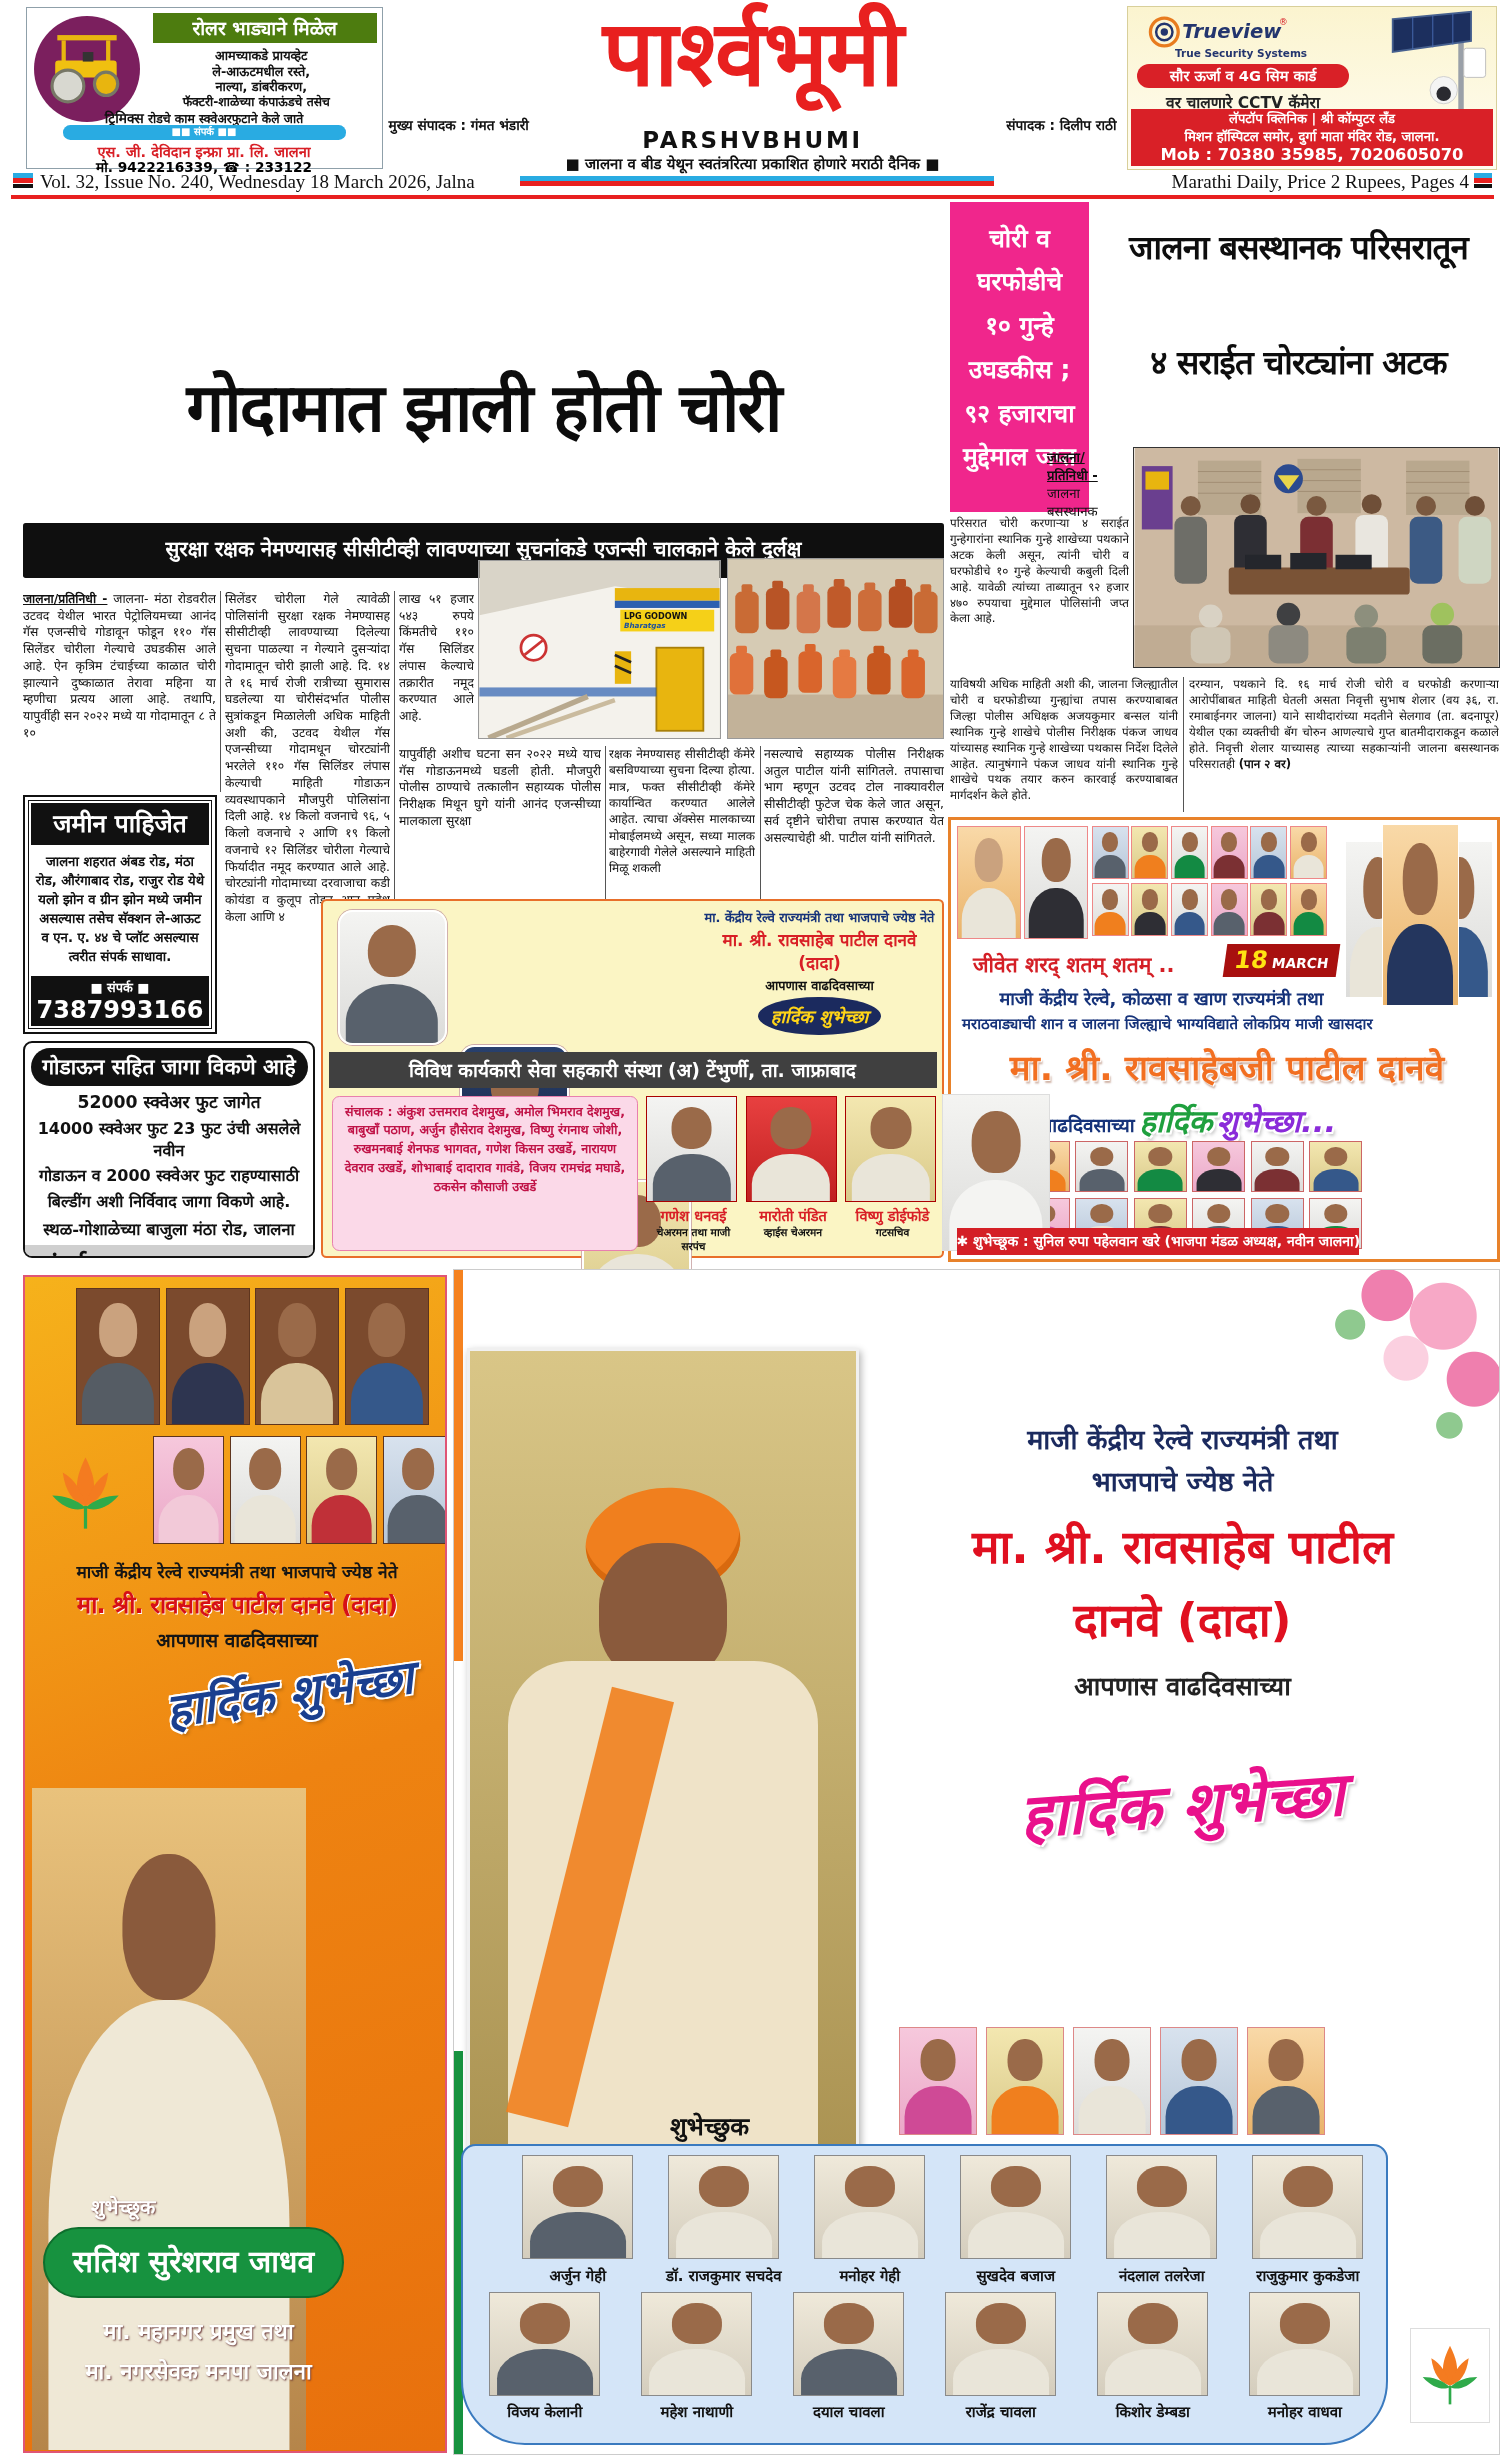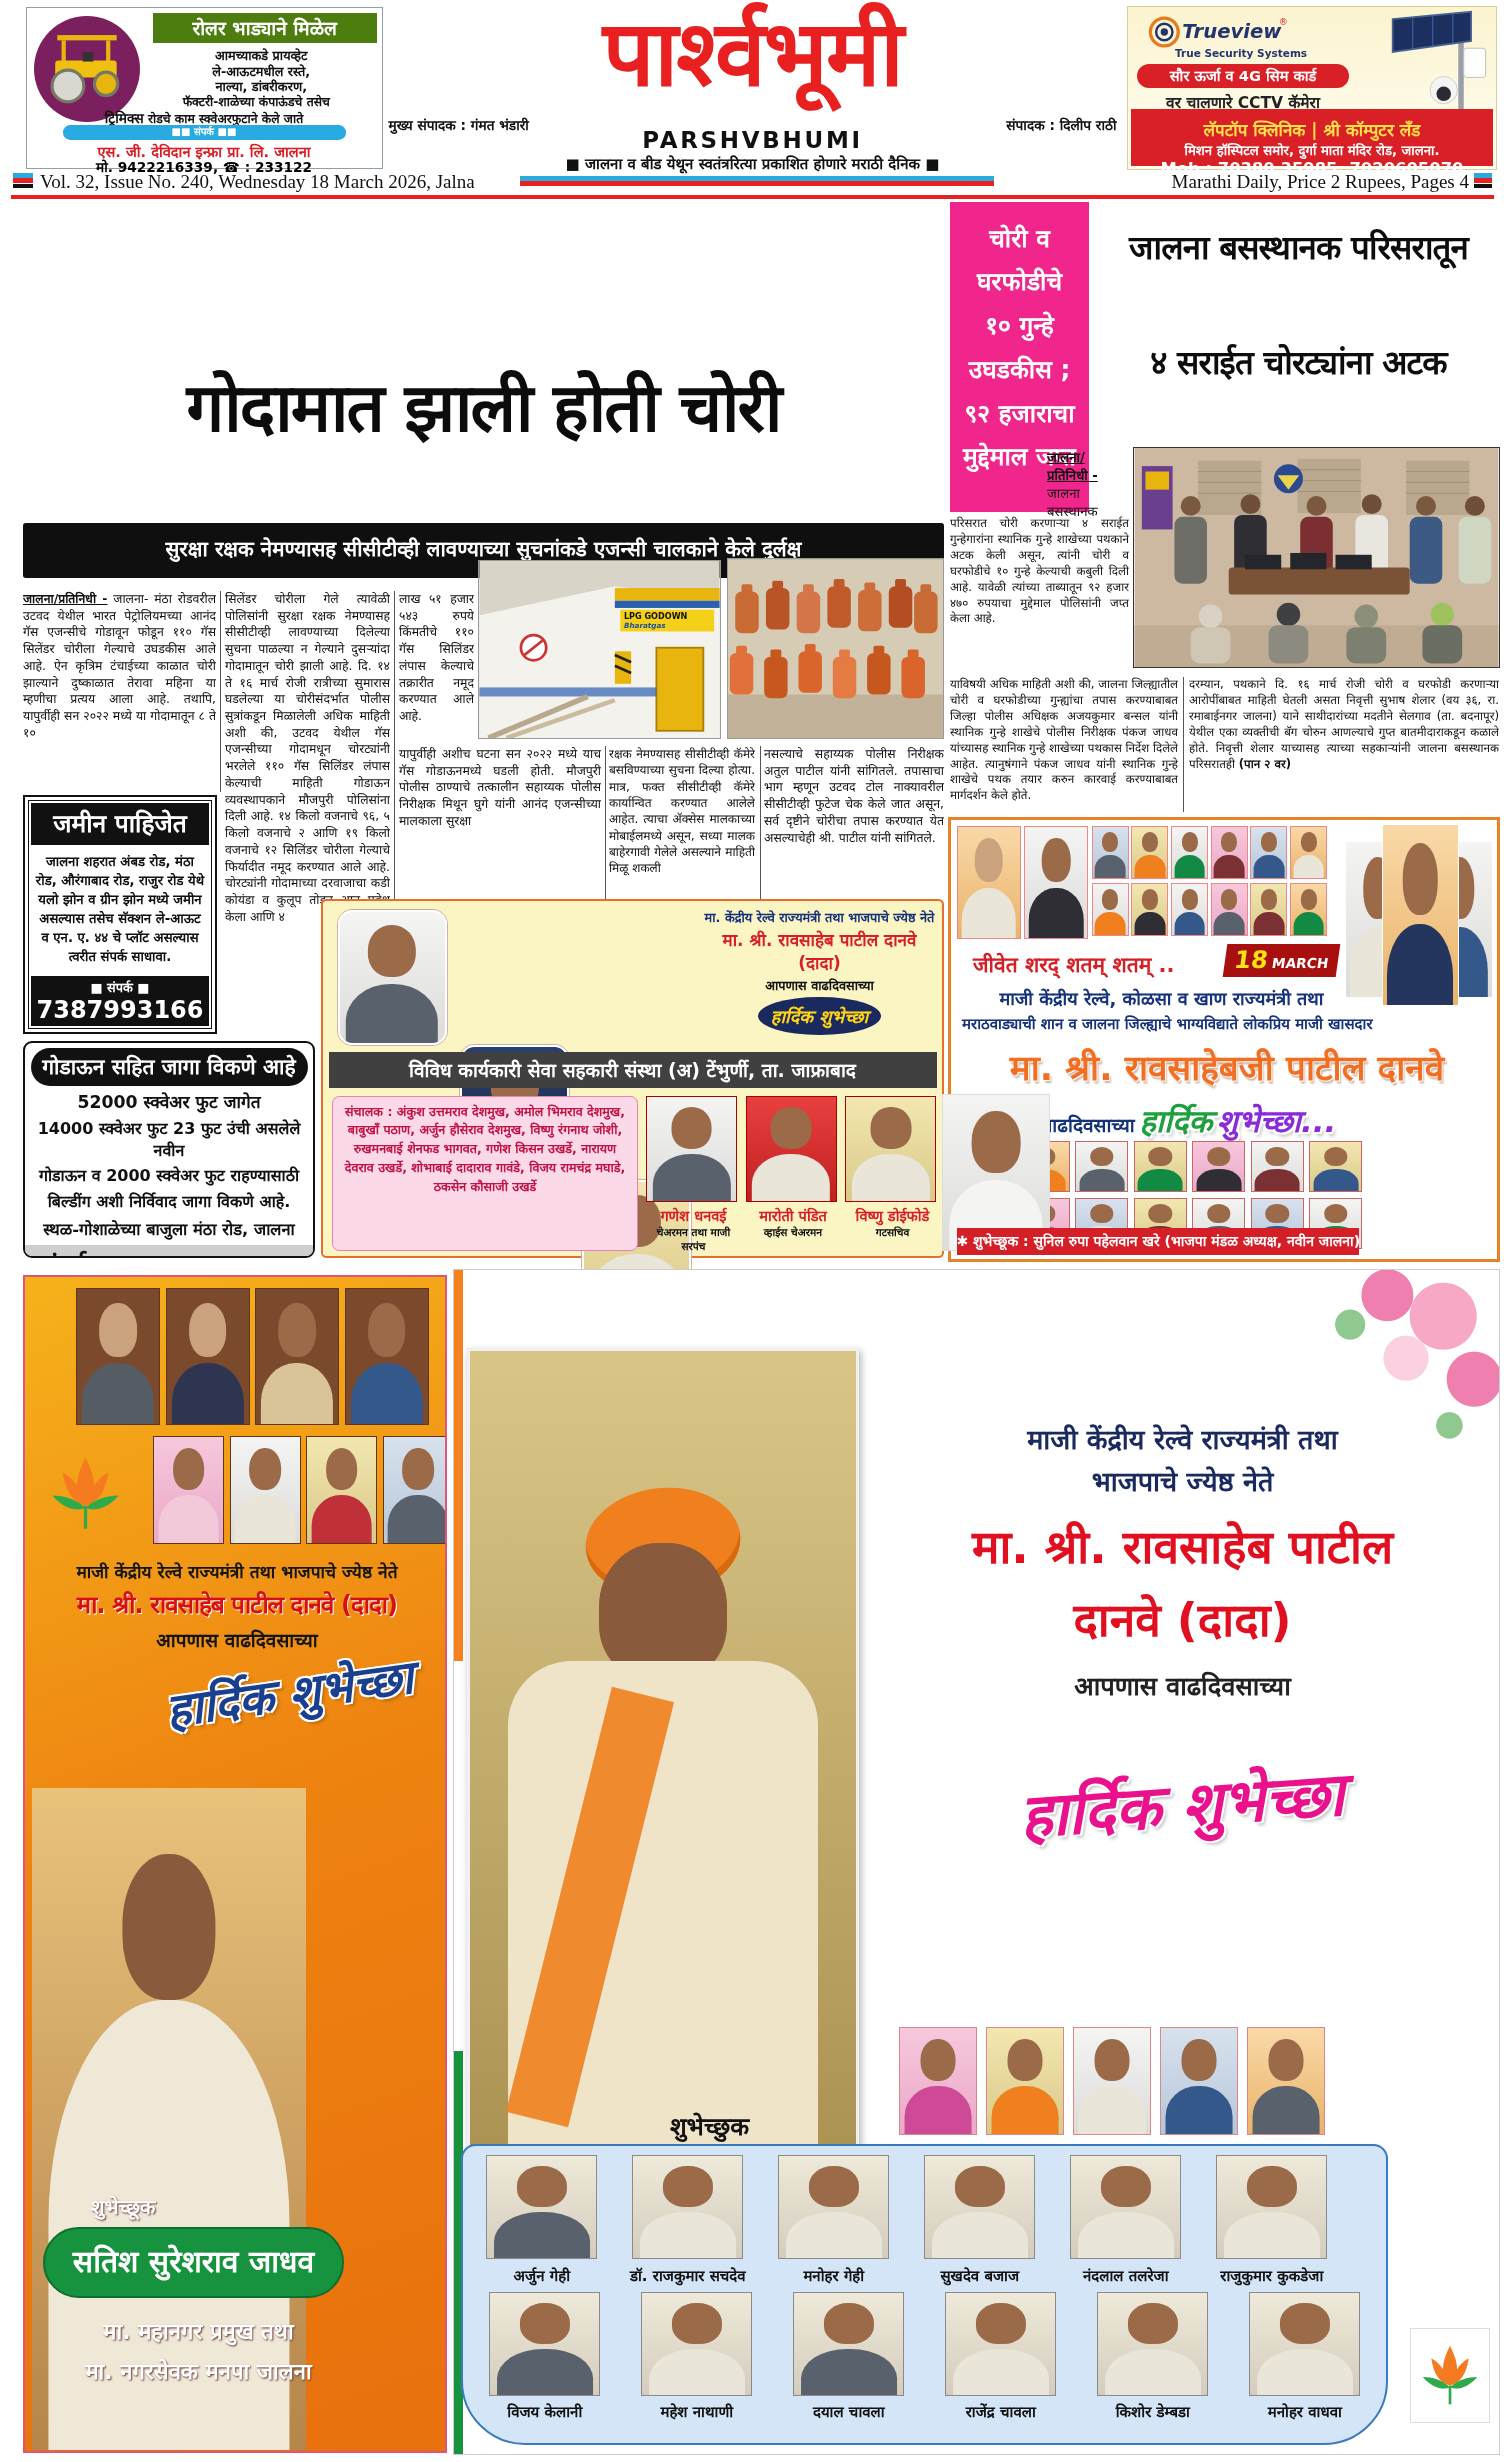--- a/index.html
+++ b/index.html
@@ -117,21 +117,21 @@
           <circle cx="72" cy="16" r="5" fill="#333"></circle>
         <rect x="102" y="4" width="20" height="18" rx="4" fill="#f6f6f6" stroke="#bbb"></rect>
           <circle cx="112" cy="13" r="6" fill="#333"></circle>
         <circle cx="152" cy="13" r="11" fill="#f6f6f6" stroke="#bbb"></circle>
           <circle cx="152" cy="16" r="5" fill="#333"></circle>
         <rect x="182" y="6" width="30" height="14" rx="7" fill="#f6f6f6" stroke="#bbb"></rect>
           <circle cx="208" cy="13" r="5" fill="#333"></circle>
       </svg>
     </div>
     <div class="abs" style="left:2.7px;right:2.7px;bottom:2.7px;height:57px;background:#d92027;color:#fff;text-align:center">
-      <div class="b" style="font-size:17px;color:#fde047;margin-top:9px">लॅपटॉप क्लिनिक  |  श्री कॉम्पुटर लँड</div>
+      <div class="b" style="font-size:13px;color:#ffffff;margin-top:0">लॅपटॉप क्लिनिक  |  श्री कॉम्पुटर लँड</div>
       <div class="b" style="font-size:13.2px">मिशन हॉस्पिटल समोर,  दुर्गा माता मंदिर रोड, जालना.</div>
       <div class="b" style="font-size:16.4px">Mob : 70380 35985, 7020605070</div>
     </div>
   </div>
 
   <div class="abs" style="left:12.8px;top:173px;width:20px;height:15.5px">
     <div style="height:4.6px;background:#29abe2;margin-bottom:0.9px"></div>
     <div style="height:4.6px;background:#e8201f;margin-bottom:0.9px"></div>
     <div style="height:3.6px;background:#111"></div>
   </div>
@@ -606,21 +606,21 @@
           <i></i>
           <u></u>
         </div>
       <div class="face fa bgo" style="width:78px;height:108px;border:1.8px solid #d88">
           <i></i>
           <u></u>
         </div>
     </div>
     <div class="abs b" style="left:146px;top:839px;width:219px;text-align:center;font-size:24.6px;color:#111">शुभेच्छुक</div>
     <div class="abs" style="left:7.3px;top:874px;width:927px;height:301px;background:#d4e5f8;border:2.7px solid #3a7abf;border-radius:14.6px 14.6px 64px 64px;padding:9px 5.5px">
-      <div style="display:flex;justify-content:flex-start">
+      <div style="display:flex;justify-content:flex-end">
         <div class="pcell">
             <div class="face fa">
               <i></i>
               <u></u>
             </div>
             <div class="pcap">अर्जुन गेही</div>
           </div>
         <div class="pcell">
             <div class="face fb">
               <i></i>

